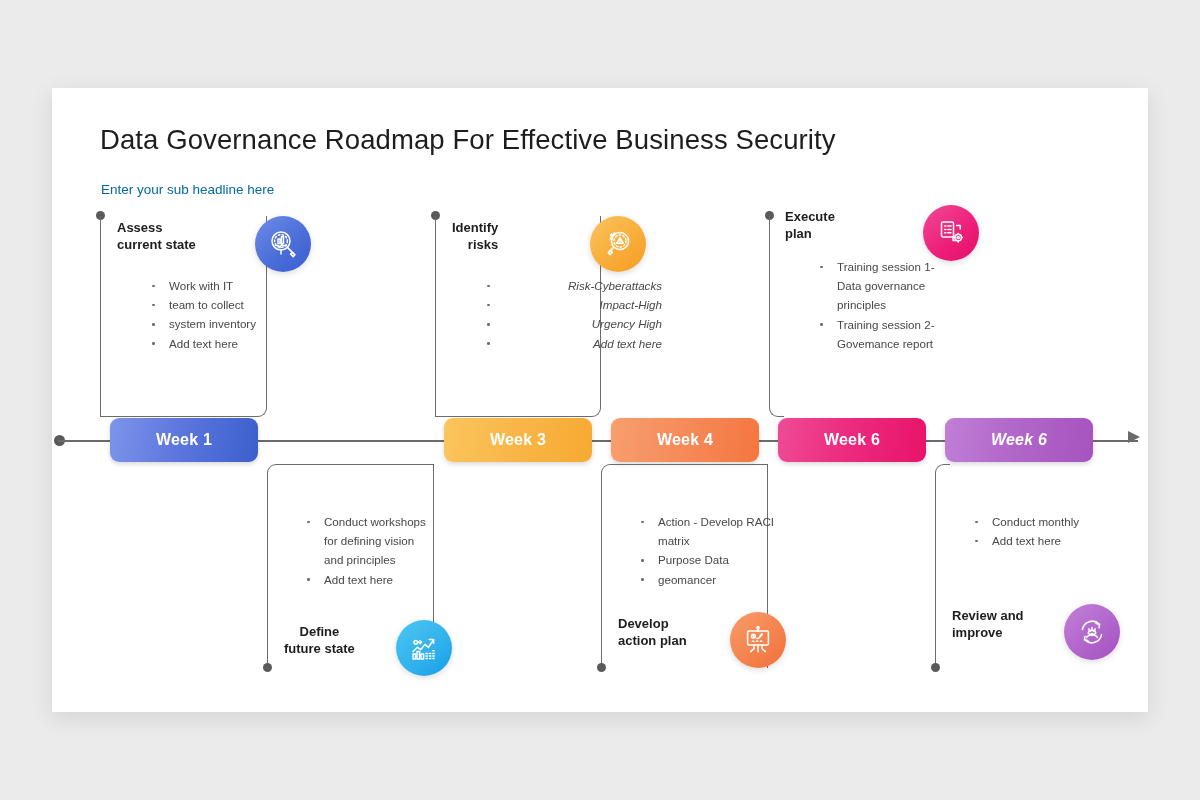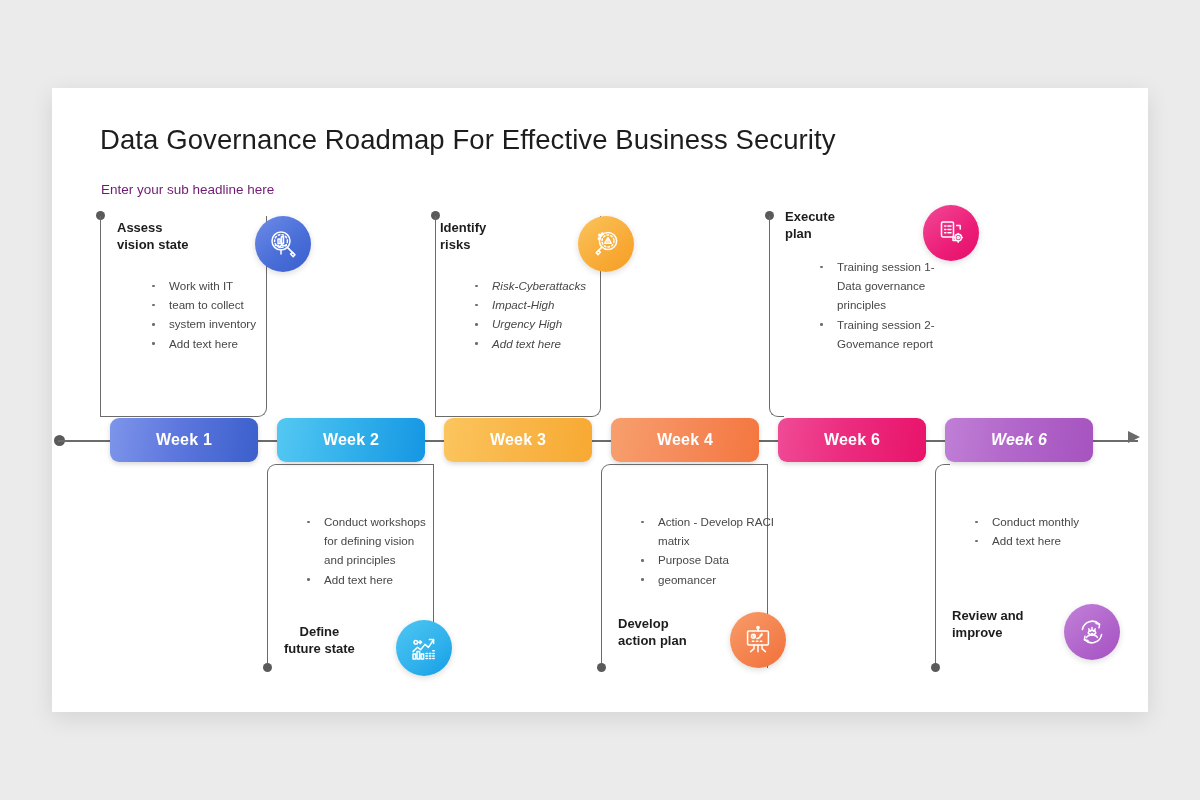--- a/index.html
+++ b/index.html
@@ -17,21 +17,21 @@
     box-shadow:0 6px 22px rgba(0,0,0,0.10);
   }
   
   .title{
     position:absolute; left:48px; top:36px;
     font-size:27.5px; font-weight:400; color:#1d1d1f;
     letter-spacing:0.1px; white-space:nowrap;
   }
   .subtitle{
     position:absolute; left:49px; top:94px;
-    font-size:13.5px; font-weight:400; color:#701a75;
+    font-size:13.5px; font-weight:400; color:#0369a1;
     white-space:nowrap;
   }
   
   .baseline{
     position:absolute; left:6px; top:352px;
     width:1080px; height:2px; background:#6b6b6b;
   }
   .baseline-dot{
     position:absolute; left:2px; top:347px;
     width:11px; height:11px; border-radius:50%;
@@ -132,21 +132,20 @@
   <div class="title">Data Governance Roadmap For Effective Business Security</div>
   <div class="subtitle">Enter your sub headline here</div>
 
   <div>
     <div class="baseline-dot"></div>
     <div class="baseline"></div>
     <div class="baseline-arrow"></div>
   </div>
 
   <div class="week w1">Week 1</div>
-  <div class="week w2">Week 2</div>
   <div class="week w3">Week 3</div>
   <div class="week w4">Week 4</div>
   <div class="week w5">Week 6</div>
   <div class="week w6">Week 6</div>
 
   <div class="conn-dot" style="left:44px;top:123px;"></div>
   <div class="elbow elbow-top-r" style="left:48px;top:128px;width:165px;height:200px;border-left-width:1.6px;border-bottom-left-radius:0;"></div>
 
   <div class="conn-dot" style="left:379px;top:123px;"></div>
   <div class="elbow elbow-top-r" style="left:383px;top:128px;width:164px;height:200px;border-left-width:1.6px;border-bottom-left-radius:0;"></div>
@@ -159,21 +158,21 @@
 
   <div class="elbow elbow-bot" style="left:549px;top:376px;width:165px;height:203px;border-right-width:1.6px;border-top-left-radius:9px;border-top-right-radius:0;"></div>
   <div class="conn-dot" style="left:545px;top:575px;"></div>
 
   <div class="elbow elbow-bot" style="left:883px;top:376px;width:14px;height:203px;"></div>
   <div class="conn-dot" style="left:879px;top:575px;"></div>
 
   <div class="block" style="left:65px;top:128px;width:200px;">
     <div class="head-row">
       <div class="head-text">Assess
-vision state</div>
+current state</div>
       <div class="badge b-blue" style="left:138px;top:0;">
         <svg viewBox="0 0 32 32" fill="none" stroke="#ffffff" stroke-width="1.5" stroke-linecap="round" stroke-linejoin="round">
           <circle cx="14" cy="13" r="9"></circle>
           <circle cx="14" cy="13" r="6.4" stroke-dasharray="1.6 2.2"></circle>
           <rect x="11" y="11" width="2.1" height="4.4"></rect>
           <rect x="14.4" y="8.8" width="2.1" height="6.6"></rect>
           <path d="M8.4 17.6h3.2l1.4 2 1.6-3.2 1.2 1.2h3.6"></path>
           <path d="M20.4 19.4l6.2 6.2"></path>
           <path d="M25.4 24.2l2.6 2.6-1.8 1.8-2.6-2.6z"></path>
           <path d="M14 22v4"></path>
@@ -181,21 +180,21 @@
       </div>
     </div>
     <ul class="bullets" style="top:60px;left:30px;width:180px;">
       <li>Work with IT</li>
       <li>team to collect</li>
       <li>system inventory</li>
       <li>Add text here</li>
     </ul>
   </div>
 
-  <div class="block" style="left:388px;top:128px;width:200px;">
+  <div class="block" style="left:400px;top:128px;width:200px;text-align:right;">
     <div class="head-row">
       <div class="head-text">Identify
 risks</div>
       <div class="badge b-amber" style="left:138px;top:0;">
         <svg viewBox="0 0 32 32" fill="none" stroke="#ffffff" stroke-width="1.5" stroke-linecap="round" stroke-linejoin="round">
           <circle cx="18" cy="13" r="8.6"></circle>
           <circle cx="18" cy="13" r="6" stroke-dasharray="1.6 2.2"></circle>
           <path d="M18 9.6l3.2 5.6h-6.4z"></path>
           <path d="M18 11.8v1.6"></path>
           <circle cx="18" cy="14.4" r="0.5" fill="#fff" stroke="none"></circle>

